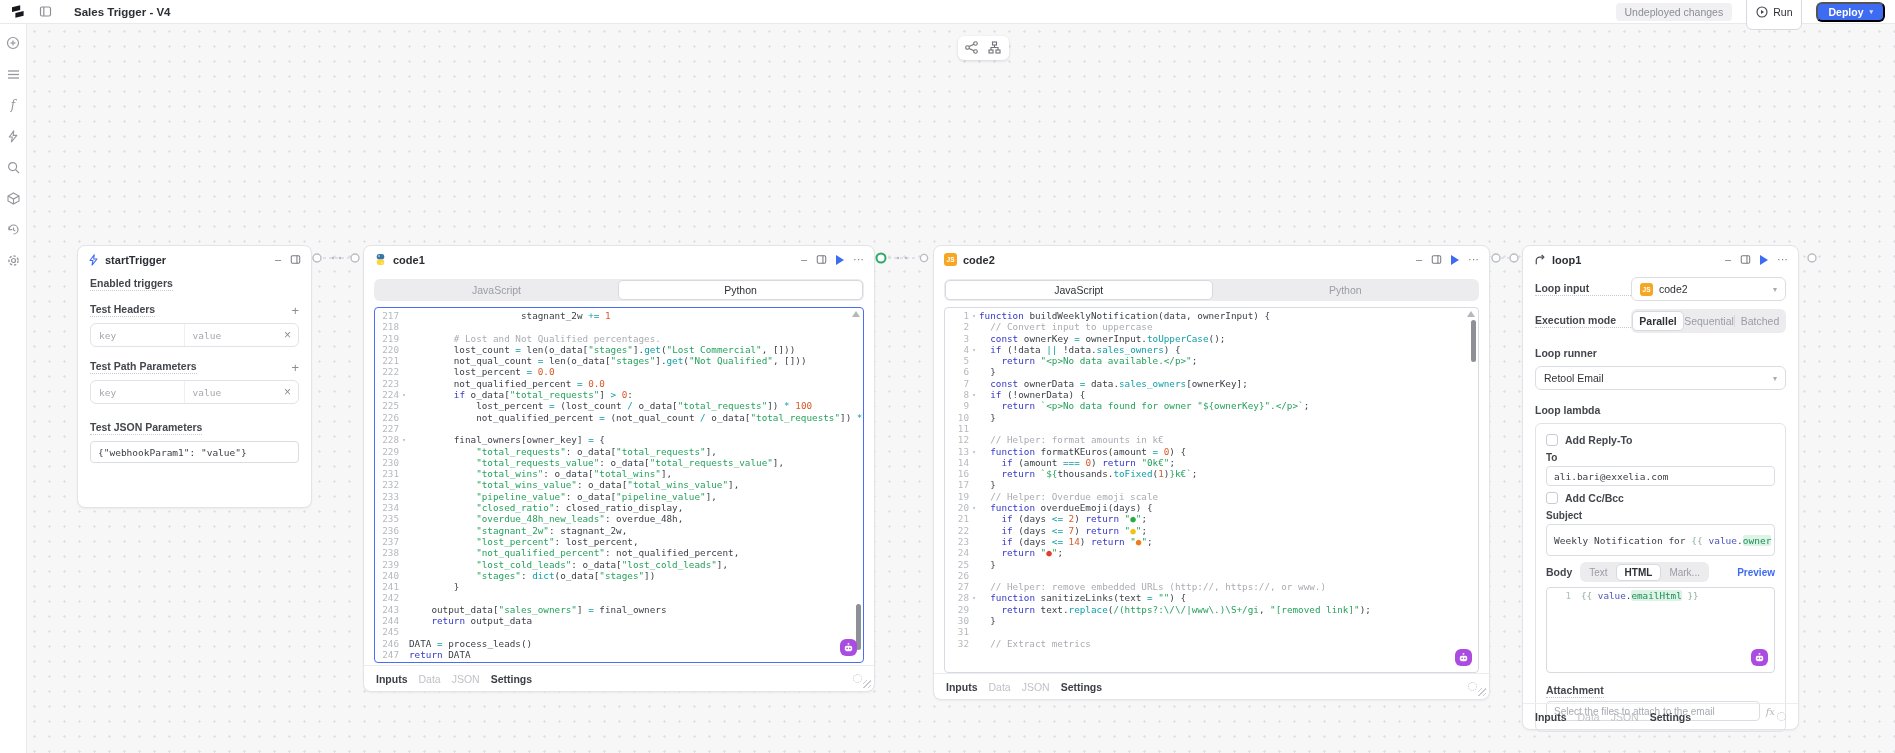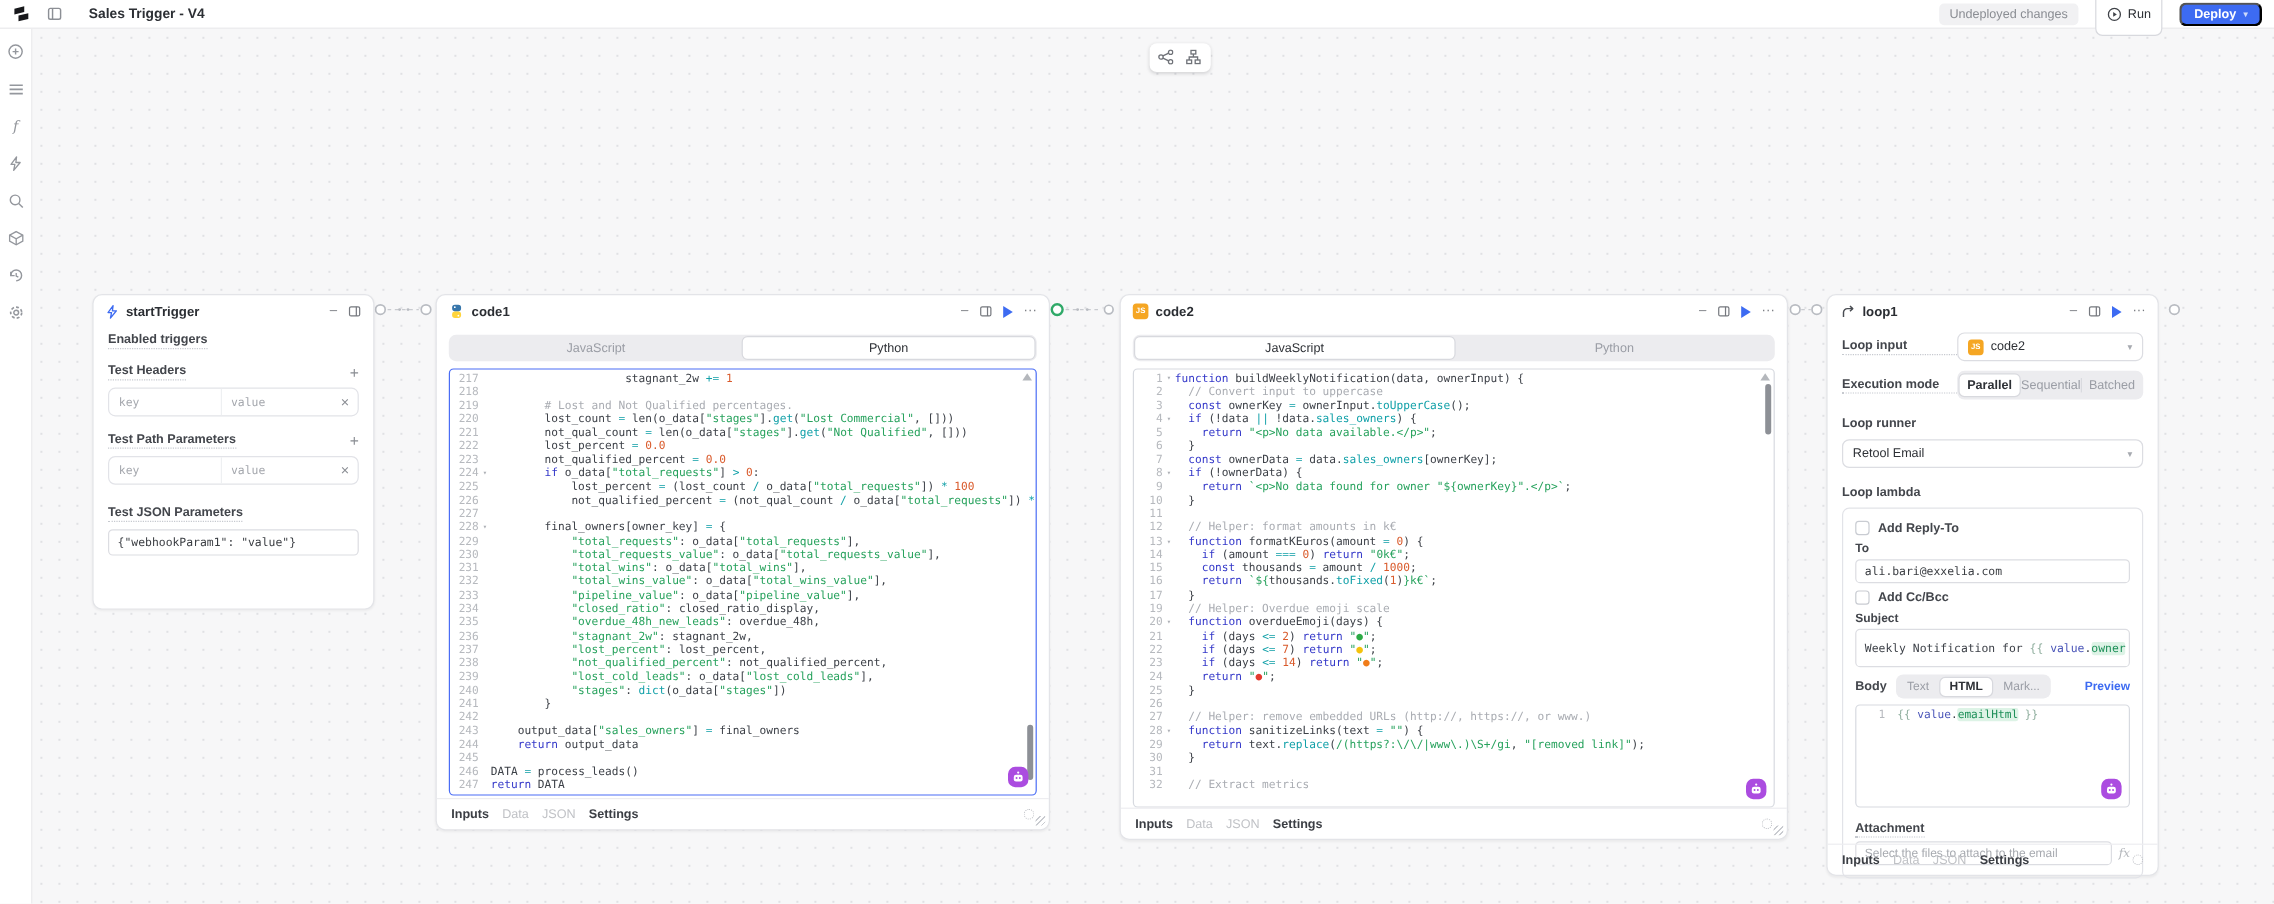--- a/index.html
+++ b/index.html
@@ -384,21 +384,20 @@
           <div class="cl"><span class="g">5</span><span class="fold"></span><span class="ct"><span class="tk-p">    </span><span class="tk-k">return</span><span class="tk-p"> </span><span class="tk-s">"&lt;p&gt;No data available.&lt;/p&gt;"</span><span class="tk-p">;</span></span></div>
           <div class="cl"><span class="g">6</span><span class="fold"></span><span class="ct"><span class="tk-p">  }</span></span></div>
           <div class="cl"><span class="g">7</span><span class="fold"></span><span class="ct"><span class="tk-p">  </span><span class="tk-k">const</span><span class="tk-p"> ownerData </span><span class="tk-f">=</span><span class="tk-p"> data.</span><span class="tk-f">sales_owners</span><span class="tk-p">[ownerKey];</span></span></div>
           <div class="cl"><span class="g">8</span><span class="fold">▾</span><span class="ct"><span class="tk-p">  </span><span class="tk-k">if</span><span class="tk-p"> (!ownerData) {</span></span></div>
           <div class="cl"><span class="g">9</span><span class="fold"></span><span class="ct"><span class="tk-p">    </span><span class="tk-k">return</span><span class="tk-p"> </span><span class="tk-s">`&lt;p&gt;No data found for owner "${ownerKey}".&lt;/p&gt;`</span><span class="tk-p">;</span></span></div>
           <div class="cl"><span class="g">10</span><span class="fold"></span><span class="ct"><span class="tk-p">  }</span></span></div>
           <div class="cl"><span class="g">11</span><span class="fold"></span><span class="ct"></span></div>
           <div class="cl"><span class="g">12</span><span class="fold"></span><span class="ct"><span class="tk-c">  // Helper: format amounts in k€</span></span></div>
           <div class="cl"><span class="g">13</span><span class="fold">▾</span><span class="ct"><span class="tk-p">  </span><span class="tk-k">function</span><span class="tk-p"> formatKEuros(amount </span><span class="tk-f">=</span><span class="tk-p"> </span><span class="tk-n">0</span><span class="tk-p">) {</span></span></div>
           <div class="cl"><span class="g">14</span><span class="fold"></span><span class="ct"><span class="tk-p">    </span><span class="tk-k">if</span><span class="tk-p"> (amount </span><span class="tk-f">===</span><span class="tk-p"> </span><span class="tk-n">0</span><span class="tk-p">) </span><span class="tk-k">return</span><span class="tk-p"> </span><span class="tk-s">"0k€"</span><span class="tk-p">;</span></span></div>
-          <div class="cl"><span class="g">15</span><span class="fold"></span><span class="ct"><span class="tk-p">    </span><span class="tk-k">const</span><span class="tk-p"> thousands </span><span class="tk-f">=</span><span class="tk-p"> amount </span><span class="tk-f">/</span><span class="tk-p"> </span><span class="tk-n">1000</span><span class="tk-p">;</span></span></div>
           <div class="cl"><span class="g">16</span><span class="fold"></span><span class="ct"><span class="tk-p">    </span><span class="tk-k">return</span><span class="tk-p"> </span><span class="tk-s">`${</span><span class="tk-p">thousands.</span><span class="tk-f">toFixed</span><span class="tk-p">(</span><span class="tk-n">1</span><span class="tk-p">)</span><span class="tk-s">}k€`</span><span class="tk-p">;</span></span></div>
           <div class="cl"><span class="g">17</span><span class="fold"></span><span class="ct"><span class="tk-p">  }</span></span></div>
           <div class="cl"><span class="g">19</span><span class="fold"></span><span class="ct"><span class="tk-c">  // Helper: Overdue emoji scale</span></span></div>
           <div class="cl"><span class="g">20</span><span class="fold">▾</span><span class="ct"><span class="tk-p">  </span><span class="tk-k">function</span><span class="tk-p"> overdueEmoji(days) {</span></span></div>
           <div class="cl"><span class="g">21</span><span class="fold"></span><span class="ct"><span class="tk-p">    </span><span class="tk-k">if</span><span class="tk-p"> (days </span><span class="tk-f">&lt;=</span><span class="tk-p"> </span><span class="tk-n">2</span><span class="tk-p">) </span><span class="tk-k">return</span><span class="tk-p"> </span><span class="tk-s">"</span><span class="tk-eg">●</span><span class="tk-s">"</span><span class="tk-p">;</span></span></div>
           <div class="cl"><span class="g">22</span><span class="fold"></span><span class="ct"><span class="tk-p">    </span><span class="tk-k">if</span><span class="tk-p"> (days </span><span class="tk-f">&lt;=</span><span class="tk-p"> </span><span class="tk-n">7</span><span class="tk-p">) </span><span class="tk-k">return</span><span class="tk-p"> </span><span class="tk-s">"</span><span class="tk-ey">●</span><span class="tk-s">"</span><span class="tk-p">;</span></span></div>
           <div class="cl"><span class="g">23</span><span class="fold"></span><span class="ct"><span class="tk-p">    </span><span class="tk-k">if</span><span class="tk-p"> (days </span><span class="tk-f">&lt;=</span><span class="tk-p"> </span><span class="tk-n">14</span><span class="tk-p">) </span><span class="tk-k">return</span><span class="tk-p"> </span><span class="tk-s">"</span><span class="tk-eo">●</span><span class="tk-s">"</span><span class="tk-p">;</span></span></div>
           <div class="cl"><span class="g">24</span><span class="fold"></span><span class="ct"><span class="tk-p">    </span><span class="tk-k">return</span><span class="tk-p"> </span><span class="tk-s">"</span><span class="tk-er">●</span><span class="tk-s">"</span><span class="tk-p">;</span></span></div>
           <div class="cl"><span class="g">25</span><span class="fold"></span><span class="ct"><span class="tk-p">  }</span></span></div>
           <div class="cl"><span class="g">26</span><span class="fold"></span><span class="ct"></span></div>

